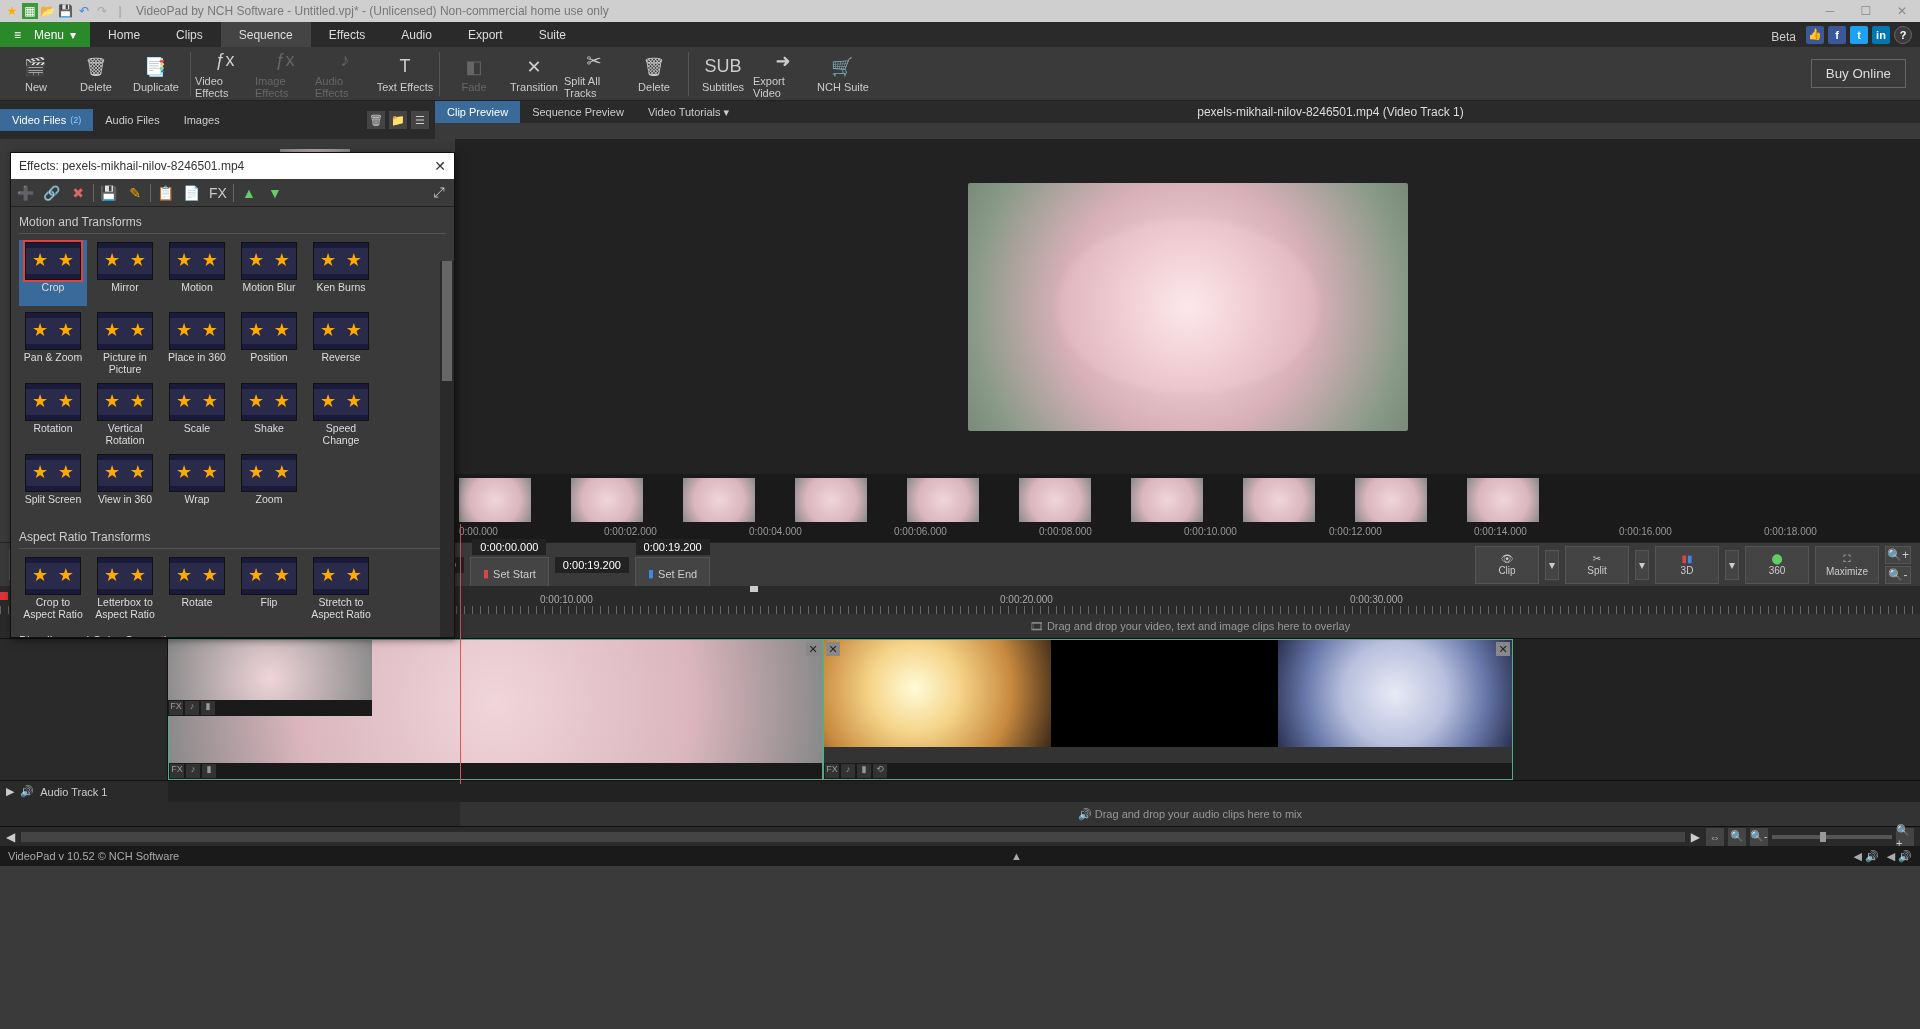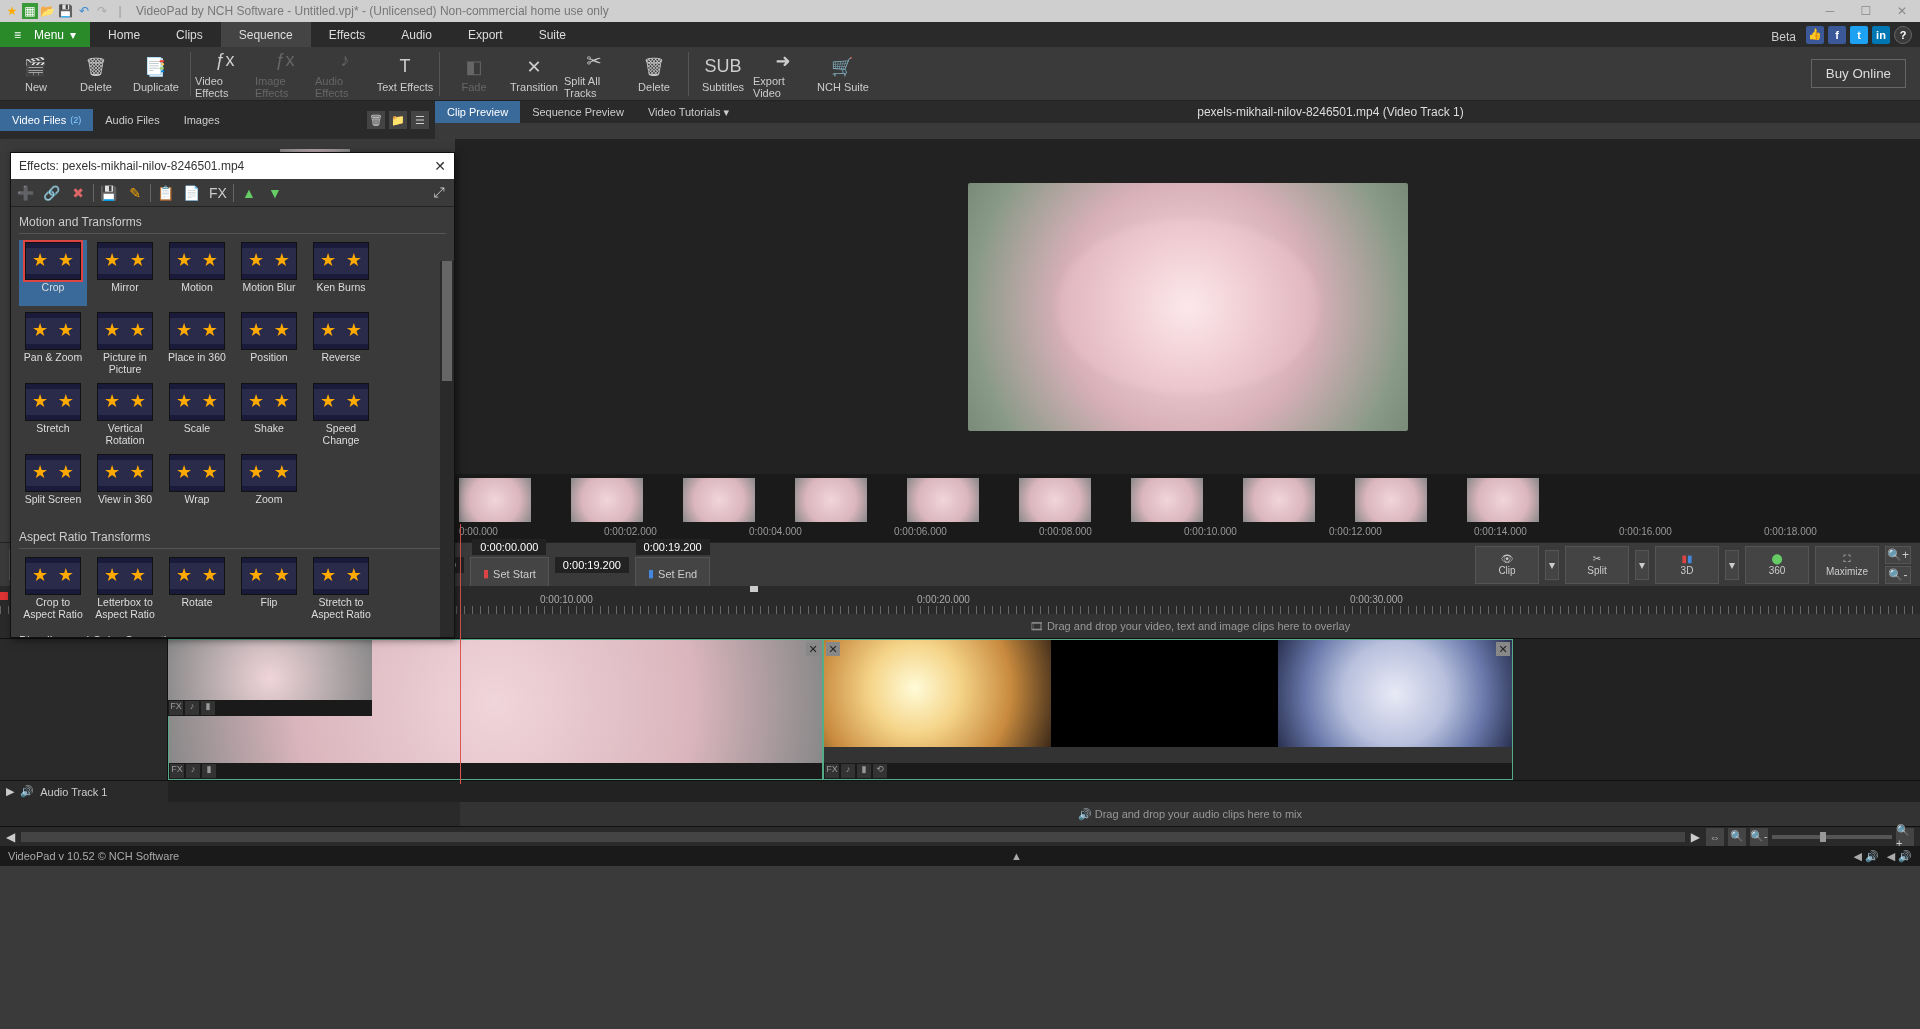--- a/index.html
+++ b/index.html
@@ -361,21 +361,21 @@
 </div>
 
 <div style="height:6px;background:#2a2a2a;position:relative">
   <div style="position:absolute;left:750px;width:8px;height:6px;background:#ccc"></div>
 </div>
 
 <div class="ruler" style="padding-left:460px">
   <div class="playhead"></div>
   <div id="ruler-marks">
       <span class="mark" style="left: 540px;">0:00:10.000</span>
-      <span class="mark" style="left: 917px;">0:00:20.000</span>
+      <span class="mark" style="left: 1000px;">0:00:20.000</span>
       <span class="mark" style="left: 1350px;">0:00:30.000</span>
     </div>
 </div>
 
 <div class="timeline">
   <div style="display:flex">
     <div style="width:460px;background:#2a2a2a"></div>
     <div class="overlay-drop" style="flex:1">
       <span>🎞 </span><span>Drag and drop your video, text and image clips here to overlay</span>
     </div>
@@ -517,21 +517,21 @@
           <div class="fx-item">
             <div class="fx-thumb"></div>
             <div class="fx-label">Position</div>
           </div>
           <div class="fx-item">
             <div class="fx-thumb"></div>
             <div class="fx-label">Reverse</div>
           </div>
           <div class="fx-item">
             <div class="fx-thumb"></div>
-            <div class="fx-label">Stretch</div>
+            <div class="fx-label">Rotation</div>
           </div>
           <div class="fx-item">
             <div class="fx-thumb"></div>
             <div class="fx-label">Vertical Rotation</div>
           </div>
           <div class="fx-item">
             <div class="fx-thumb"></div>
             <div class="fx-label">Scale</div>
           </div>
           <div class="fx-item">

